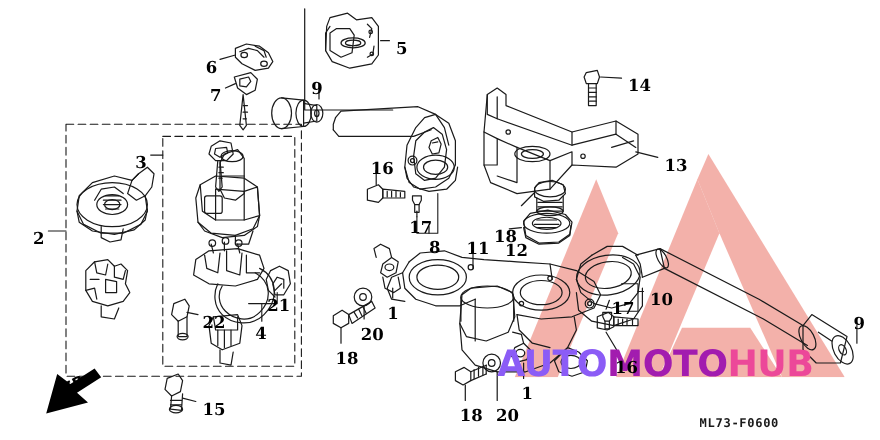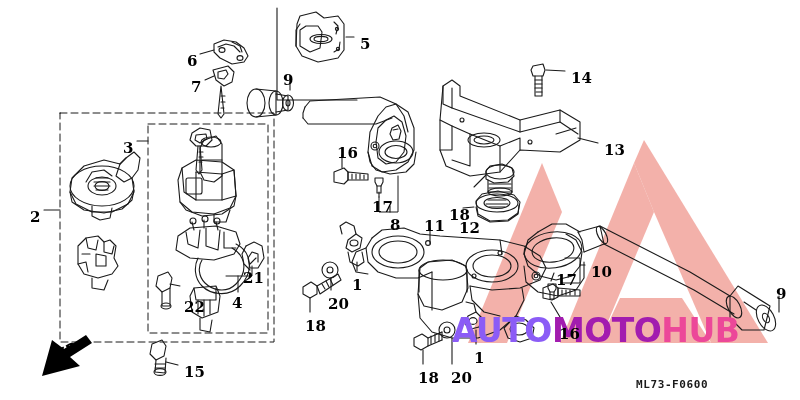--- a/index.html
+++ b/index.html
@@ -409,20 +409,20 @@
       <div class="cal" style="left: 337px; top: 146px;">16</div>
       <div class="cal" style="left: 559px; top: 327px;">16</div>
       <div class="cal" style="left: 372px; top: 200px;">17</div>
       <div class="cal" style="left: 556px; top: 273px;">17</div>
       <div class="cal" style="left: 305px; top: 319px;">18</div>
       <div class="cal" style="left: 418px; top: 371px;">18</div>
       <div class="cal" style="left: 449px; top: 208px;">18</div>
       <div class="cal" style="left: 328px; top: 297px;">20</div>
       <div class="cal" style="left: 451px; top: 371px;">20</div>
       <div class="cal" style="left: 243px; top: 271px;">21</div>
-      <div class="cal" style="left: 184px; top: 286px; margin-top: 14px;">22</div>
+      <div class="cal" style="left: 184px; top: 286px;">22</div>
     </div>
 
   <div id="partno">ML73-F0600</div>
 
   <div id="frlabel">FR.</div>
 
 </div>
 
 </body></html>

